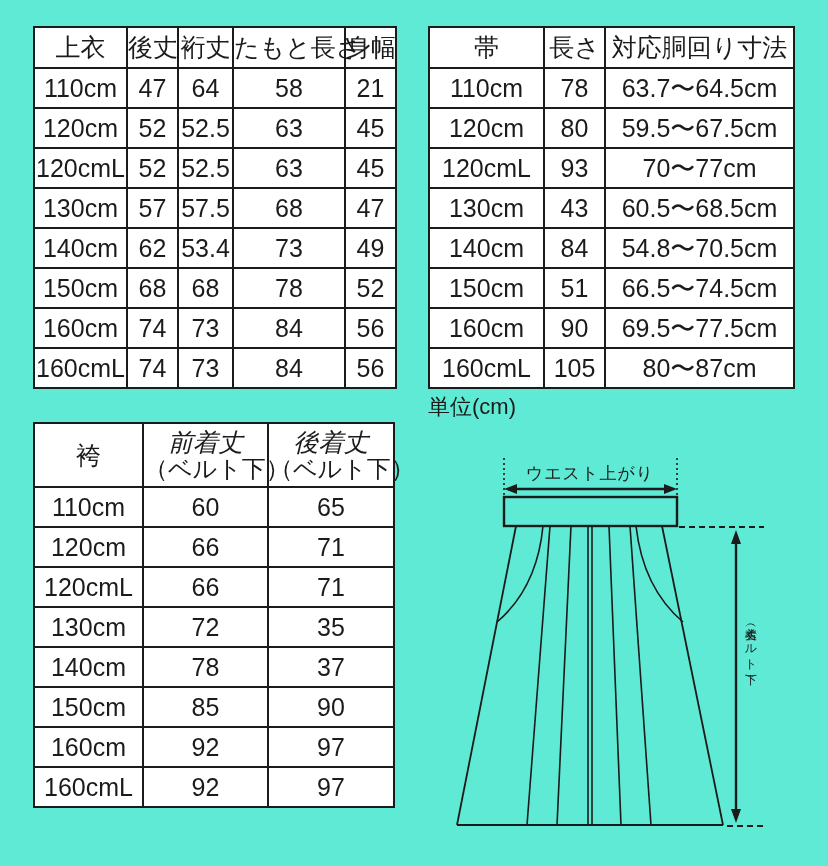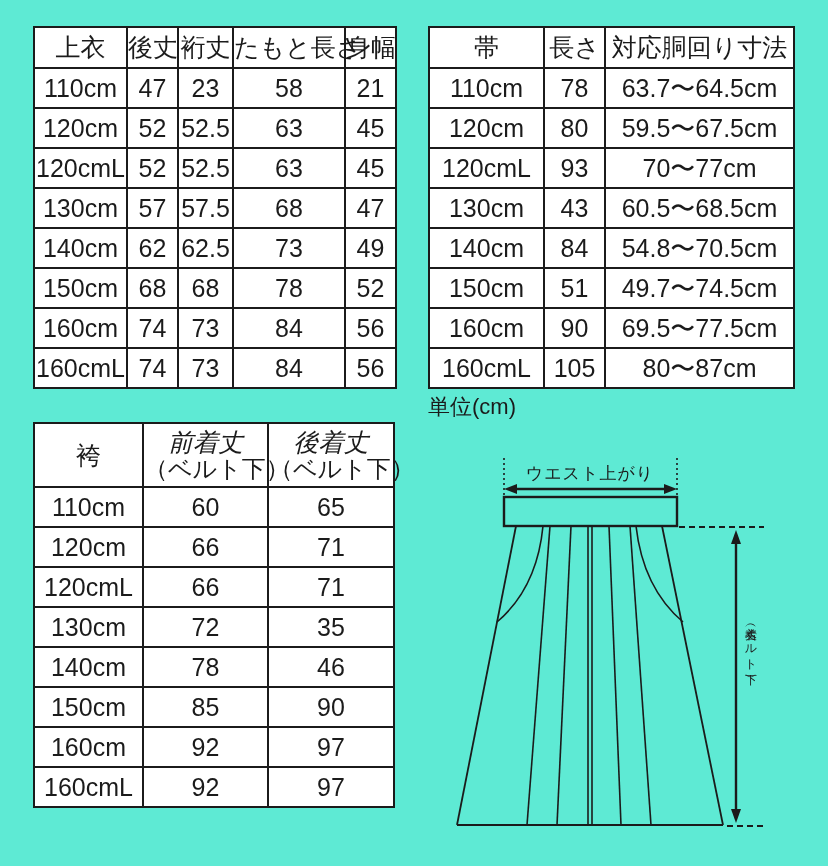--- a/index.html
+++ b/index.html
@@ -72,21 +72,21 @@
         <th>後丈</th>
         <th>裄丈</th>
         <th>たもと長さ</th>
         <th>身幅</th>
       </tr>
     </thead>
     <tbody>
         <tr>
           <td>110cm</td>
           <td>47</td>
-          <td>23</td>
+          <td>64</td>
           <td>58</td>
           <td>21</td>
         </tr>
         <tr>
           <td>120cm</td>
           <td>52</td>
           <td>52.5</td>
           <td>63</td>
           <td>45</td>
         </tr>
@@ -100,21 +100,21 @@
         <tr>
           <td>130cm</td>
           <td>57</td>
           <td>57.5</td>
           <td>68</td>
           <td>47</td>
         </tr>
         <tr>
           <td>140cm</td>
           <td>62</td>
-          <td>62.5</td>
+          <td>53.4</td>
           <td>73</td>
           <td>49</td>
         </tr>
         <tr>
           <td>150cm</td>
           <td>68</td>
           <td>68</td>
           <td>78</td>
           <td>52</td>
         </tr>
@@ -170,21 +170,21 @@
           <td>60.5〜68.5cm</td>
         </tr>
         <tr>
           <td>140cm</td>
           <td>84</td>
           <td>54.8〜70.5cm</td>
         </tr>
         <tr>
           <td>150cm</td>
           <td>51</td>
-          <td>49.7〜74.5cm</td>
+          <td>66.5〜74.5cm</td>
         </tr>
         <tr>
           <td>160cm</td>
           <td>90</td>
           <td>69.5〜77.5cm</td>
         </tr>
         <tr>
           <td>160cmL</td>
           <td>105</td>
           <td>80〜87cm</td>
@@ -230,21 +230,21 @@
           <td>71</td>
         </tr>
         <tr>
           <td>130cm</td>
           <td>72</td>
           <td>35</td>
         </tr>
         <tr>
           <td>140cm</td>
           <td>78</td>
-          <td>46</td>
+          <td>37</td>
         </tr>
         <tr>
           <td>150cm</td>
           <td>85</td>
           <td>90</td>
         </tr>
         <tr>
           <td>160cm</td>
           <td>92</td>
           <td>97</td>

